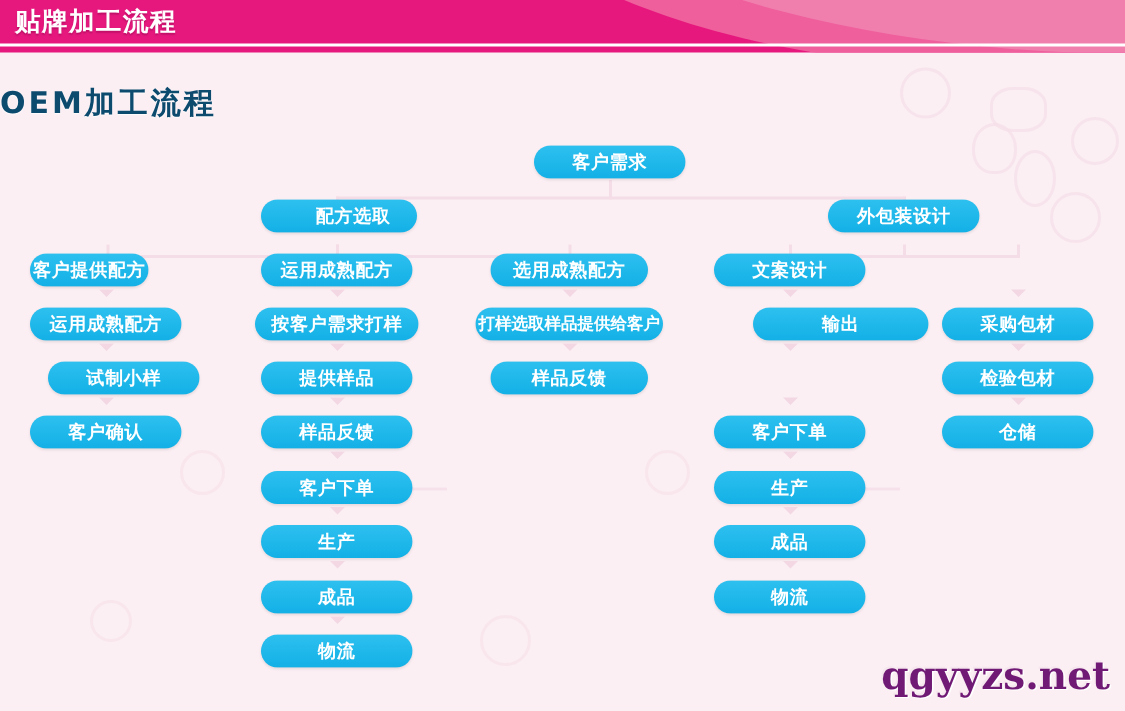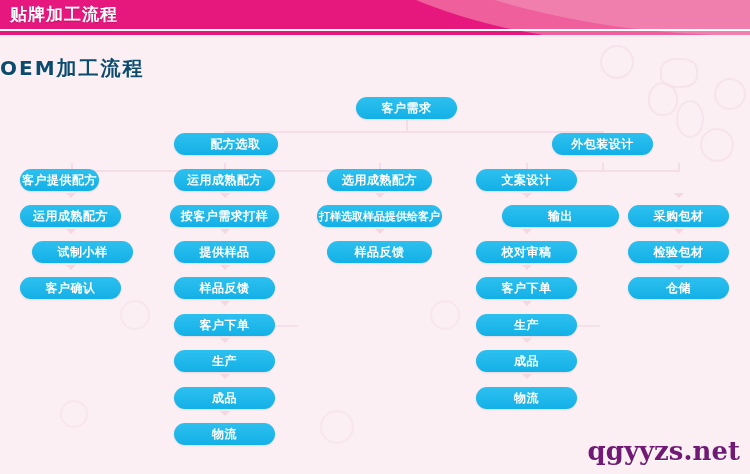--- a/index.html
+++ b/index.html
@@ -133,21 +133,20 @@
   <div class="node" style="left:327px;top:169px;width:105px;">选用成熟配方</div>
   <div class="chev" style="left:375px;top:193px;"></div>
   <div class="node wide" style="left:317px;top:205px;width:125px;font-family:Liberation Serif, serif;">打样选取样品提供给客户</div>
   <div class="chev" style="left:375px;top:229px;"></div>
   <div class="node" style="left:327px;top:241px;width:105px;">样品反馈</div>
 
   <div class="node" style="left:476px;top:169px;width:101px;">文案设计</div>
   <div class="chev" style="left:522px;top:193px;"></div>
   <div class="node" style="left:476px;top:205px;width:117px;margin-left:26px;">输出</div>
   <div class="chev" style="left:522px;top:229px;"></div>
-  <div class="node" style="left:476px;top:241px;width:101px;">校对审稿</div>
   <div class="chev" style="left:522px;top:265px;"></div>
   <div class="node" style="left:476px;top:277px;width:101px;">客户下单</div>
   <div class="chev" style="left:522px;top:301px;"></div>
   <div class="node" style="left:476px;top:314px;width:101px;">生产</div>
   <div class="chev" style="left:522px;top:338px;"></div>
   <div class="node" style="left:476px;top:350px;width:101px;">成品</div>
   <div class="chev" style="left:522px;top:374px;"></div>
   <div class="node" style="left:476px;top:387px;width:101px;">物流</div>
 
   <div class="chev" style="left:674px;top:193px;"></div>

